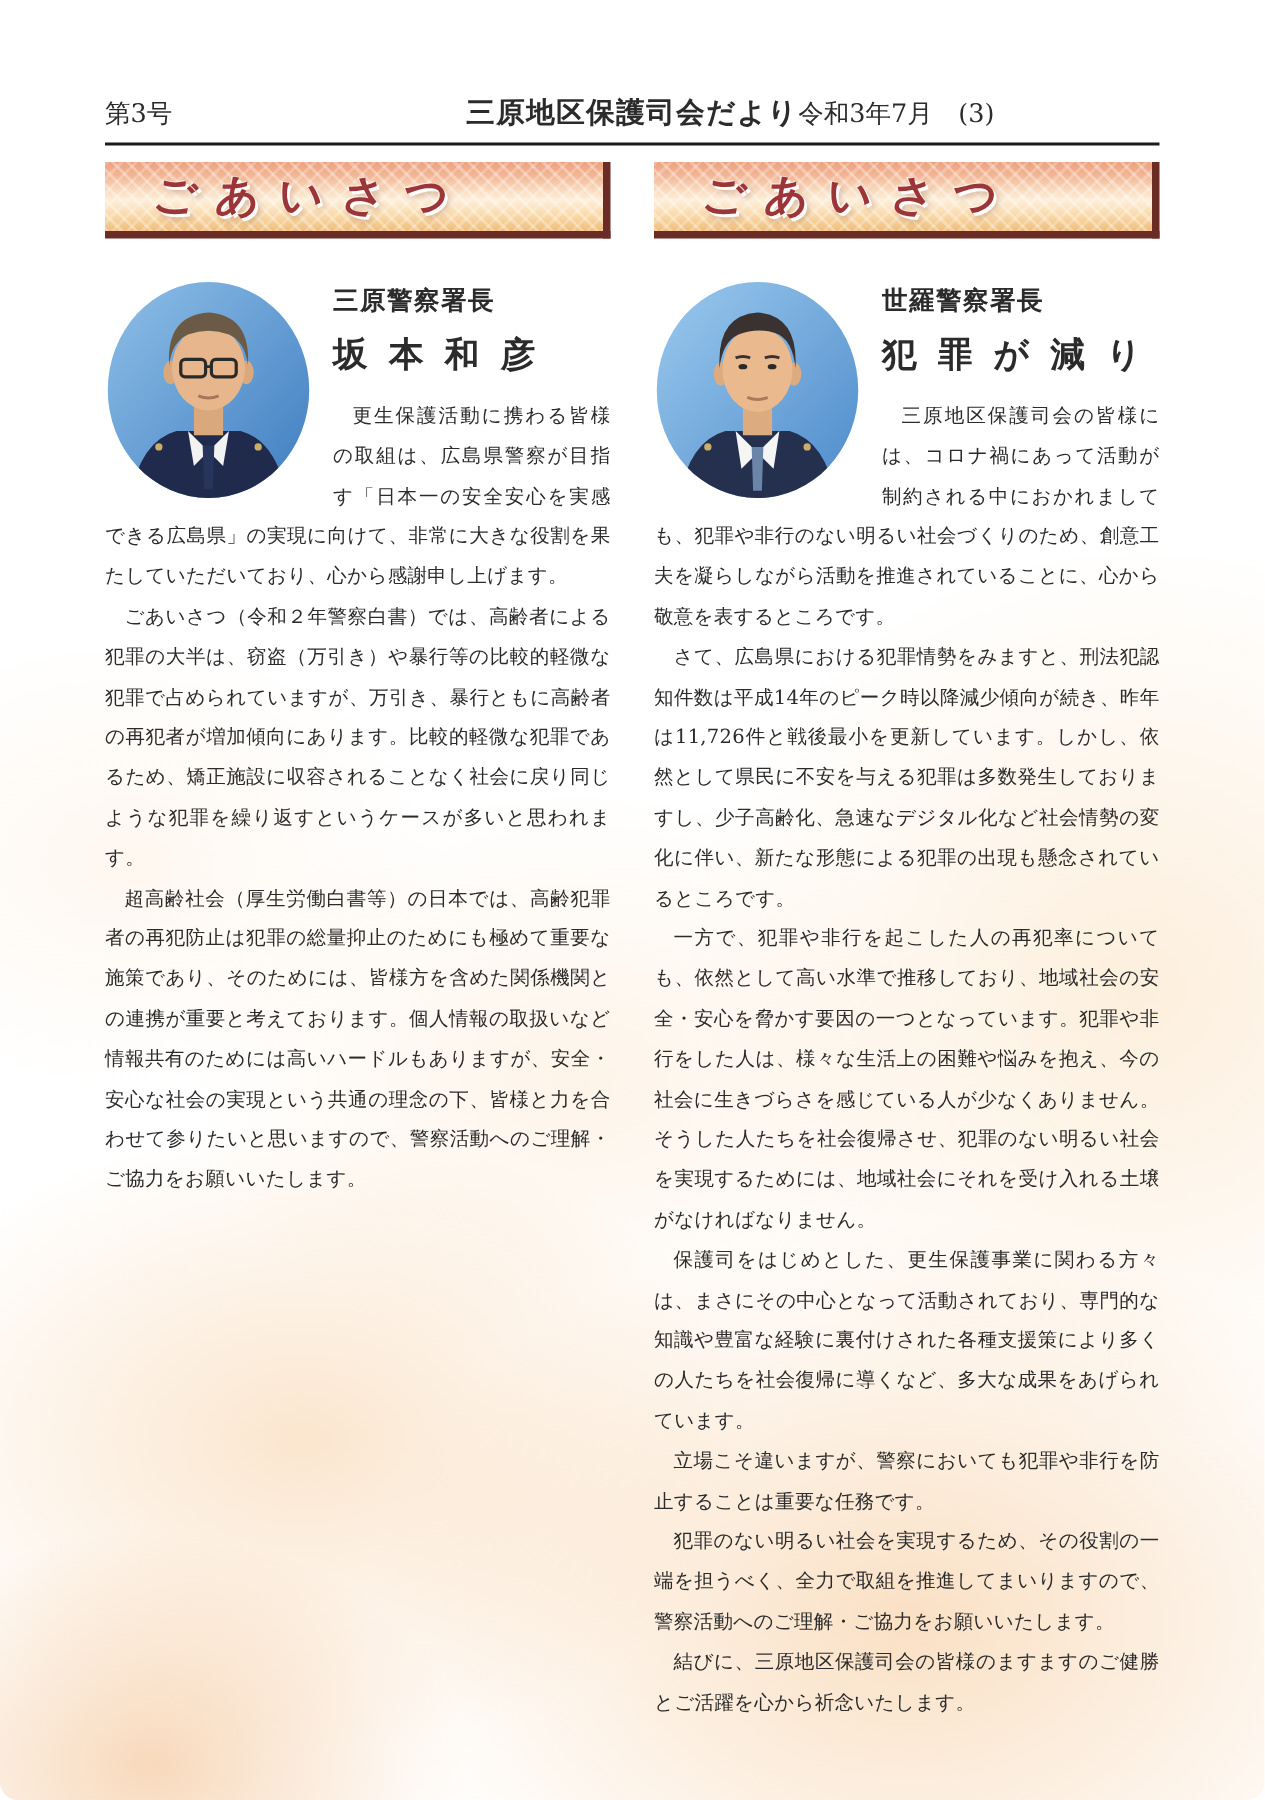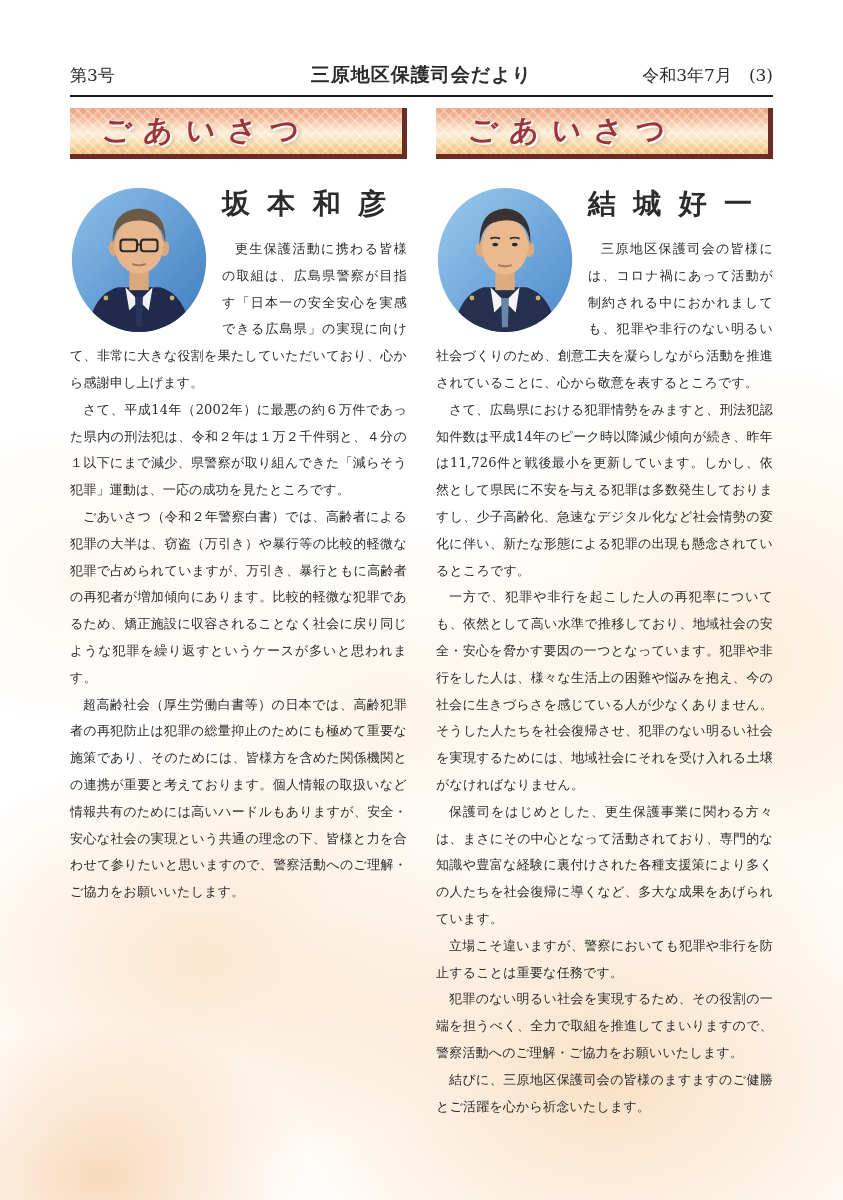--- a/index.html
+++ b/index.html
@@ -12,31 +12,32 @@
     color:#2b2b2b;
     background:
       radial-gradient(ellipse 300px 220px at 12% 98%, rgba(242,186,132,0.55), rgba(242,186,132,0) 70%),
       radial-gradient(ellipse 430px 300px at 24% 80%, rgba(247,205,158,0.50), rgba(247,205,158,0) 70%),
       radial-gradient(ellipse 520px 380px at 72% 90%, rgba(246,199,148,0.55), rgba(246,199,148,0) 70%),
       radial-gradient(ellipse 430px 430px at 90% 55%, rgba(250,219,178,0.45), rgba(250,219,178,0) 70%),
       radial-gradient(ellipse 380px 280px at 46% 60%, rgba(251,228,199,0.40), rgba(251,228,199,0) 70%),
       radial-gradient(ellipse 300px 220px at 10% 48%, rgba(252,233,211,0.35), rgba(252,233,211,0) 70%),
       #ffffff;
     padding:62px 70px 0 70px;
+    border-radius:12px;
   }
   
   .page-header {
     display:flex; align-items:baseline;
     border-bottom:2px solid #1c1c1c;
     padding-bottom:7px;
     font-size:17px;
   }
   .page-header .left  { flex:1; text-align:left;  }
   .page-header .mid   { flex:0 0 auto; text-align:left; font-size:19px; font-weight:bold; letter-spacing:1px; }
-  .page-header .right { flex:1; text-align:right; }
+  .page-header .right { flex:1; }
   
   .columns { display:flex; gap:29px; margin-top:11px; }
   .column  { width:337px; }
   
   .banner {
     height:51px;
     border-right:5px solid #6b2c26;
     border-bottom:5px solid #6b2c26;
     display:flex; align-items:center;
     background:
@@ -60,21 +61,21 @@
     float:left;
     width:138px; height:146px;
     margin:2px 14px 6px 0;
   }
   .role-title {
     font-size:17px; font-weight:bold;
     padding:4px 0 0 16px;
     letter-spacing:1px;
   }
   .person-name {
-    font-size:28px; font-weight:bold;
+    font-size:23px; font-weight:bold;
     letter-spacing:0.62em;
     margin:9px 0 13px 42px;
     white-space:nowrap;
   }
   
   .body-text p {
     font-size:13px;
     line-height:26.8px;
     letter-spacing:0.2px;
     text-align:justify;
@@ -124,23 +125,23 @@
               <ellipse cx="96" cy="63" rx="5" ry="8" fill="#d9a87c"></ellipse>
               <ellipse cx="70" cy="60" rx="25" ry="29" fill="#e8b68c"></ellipse>
               <path d="M43,58 Q41,24 70,22 Q99,24 97,58 Q95,42 84,37 Q70,32 56,37 Q45,42 43,58 Z" fill="#6b5a46"></path>
               <rect x="51" y="54" width="17" height="12" rx="3" fill="none" stroke="#2a2a2a" stroke-width="2.2"></rect>
               <rect x="72" y="54" width="17" height="12" rx="3" fill="none" stroke="#2a2a2a" stroke-width="2.2"></rect>
               <line x1="68" y1="59" x2="72" y2="59" stroke="#2a2a2a" stroke-width="2"></line>
               <path d="M63,79 Q70,82 77,79" stroke="#a9745a" stroke-width="2" fill="none"></path>
             </g>
           </svg>
         </div>
+        <div class="role-title">三原警察署長</div>
         <div class="person-name">坂本和彦</div>
         <p>更生保護活動に携わる皆様の取組は、広島県警察が目指す「日本一の安全安心を実感できる広島県」の実現に向けて、非常に大きな役割を果たしていただいており、心から感謝申し上げます。</p>
-        <p>さて、平成14年（2002年）に最悪の約６万件であった県内の刑法犯は、令和２年は１万２千件弱と、４分の１以下にまで減少、県警察が取り組んできた「減らそう犯罪」運動は、一応の成功を見たところです。</p>
         <p>ごあいさつ（令和２年警察白書）では、高齢者による犯罪の大半は、窃盗（万引き）や暴行等の比較的軽微な犯罪で占められていますが、万引き、暴行ともに高齢者の再犯者が増加傾向にあります。比較的軽微な犯罪であるため、矯正施設に収容されることなく社会に戻り同じような犯罪を繰り返すというケースが多いと思われます。</p>
         <p>超高齢社会（厚生労働白書等）の日本では、高齢犯罪者の再犯防止は犯罪の総量抑止のためにも極めて重要な施策であり、そのためには、皆様方を含めた関係機関との連携が重要と考えております。個人情報の取扱いなど情報共有のためには高いハードルもありますが、安全・安心な社会の実現という共通の理念の下、皆様と力を合わせて参りたいと思いますので、警察活動へのご理解・ご協力をお願いいたします。</p>
       </div>
     </div>
 
     <div class="column">
       <div class="banner">
         <span class="banner-text">ごあいさつ</span>
       </div>
 
@@ -170,21 +171,22 @@
               <ellipse cx="70" cy="61" rx="24" ry="29" fill="#eab98e"></ellipse>
               <path d="M44,60 Q42,24 70,22 Q98,24 96,60 Q94,40 82,36 Q70,32 57,37 Q46,42 44,60 Z" fill="#3a3230"></path>
               <ellipse cx="60" cy="59" rx="3" ry="1.8" fill="#2a2a2a"></ellipse>
               <ellipse cx="80" cy="59" rx="3" ry="1.8" fill="#2a2a2a"></ellipse>
               <path d="M55,53 Q60,51 65,53" stroke="#3a3230" stroke-width="2" fill="none"></path>
               <path d="M75,53 Q80,51 85,53" stroke="#3a3230" stroke-width="2" fill="none"></path>
               <path d="M63,80 Q70,83 77,80" stroke="#ad7a5e" stroke-width="2" fill="none"></path>
             </g>
           </svg>
         </div>
-        <div class="person-name">結城好一</div>
+        <div class="role-title">世羅警察署長</div>
+        <div class="person-name">犯罪が減り</div>
         <p>三原地区保護司会の皆様には、コロナ禍にあって活動が制約される中におかれましても、犯罪や非行のない明るい社会づくりのため、創意工夫を凝らしながら活動を推進されていることに、心から敬意を表するところです。</p>
         <p>さて、広島県における犯罪情勢をみますと、刑法犯認知件数は平成14年のピーク時以降減少傾向が続き、昨年は11,726件と戦後最小を更新しています。しかし、依然として県民に不安を与える犯罪は多数発生しておりますし、少子高齢化、急速なデジタル化など社会情勢の変化に伴い、新たな形態による犯罪の出現も懸念されているところです。</p>
         <p>一方で、犯罪や非行を起こした人の再犯率についても、依然として高い水準で推移しており、地域社会の安全・安心を脅かす要因の一つとなっています。犯罪や非行をした人は、様々な生活上の困難や悩みを抱え、今の社会に生きづらさを感じている人が少なくありません。そうした人たちを社会復帰させ、犯罪のない明るい社会を実現するためには、地域社会にそれを受け入れる土壌がなければなりません。</p>
         <p>保護司をはじめとした、更生保護事業に関わる方々は、まさにその中心となって活動されており、専門的な知識や豊富な経験に裏付けされた各種支援策により多くの人たちを社会復帰に導くなど、多大な成果をあげられています。</p>
         <p>立場こそ違いますが、警察においても犯罪や非行を防止することは重要な任務です。</p>
         <p>犯罪のない明るい社会を実現するため、その役割の一端を担うべく、全力で取組を推進してまいりますので、警察活動へのご理解・ご協力をお願いいたします。</p>
         <p>結びに、三原地区保護司会の皆様のますますのご健勝とご活躍を心から祈念いたします。</p>
       </div>
     </div>
 

